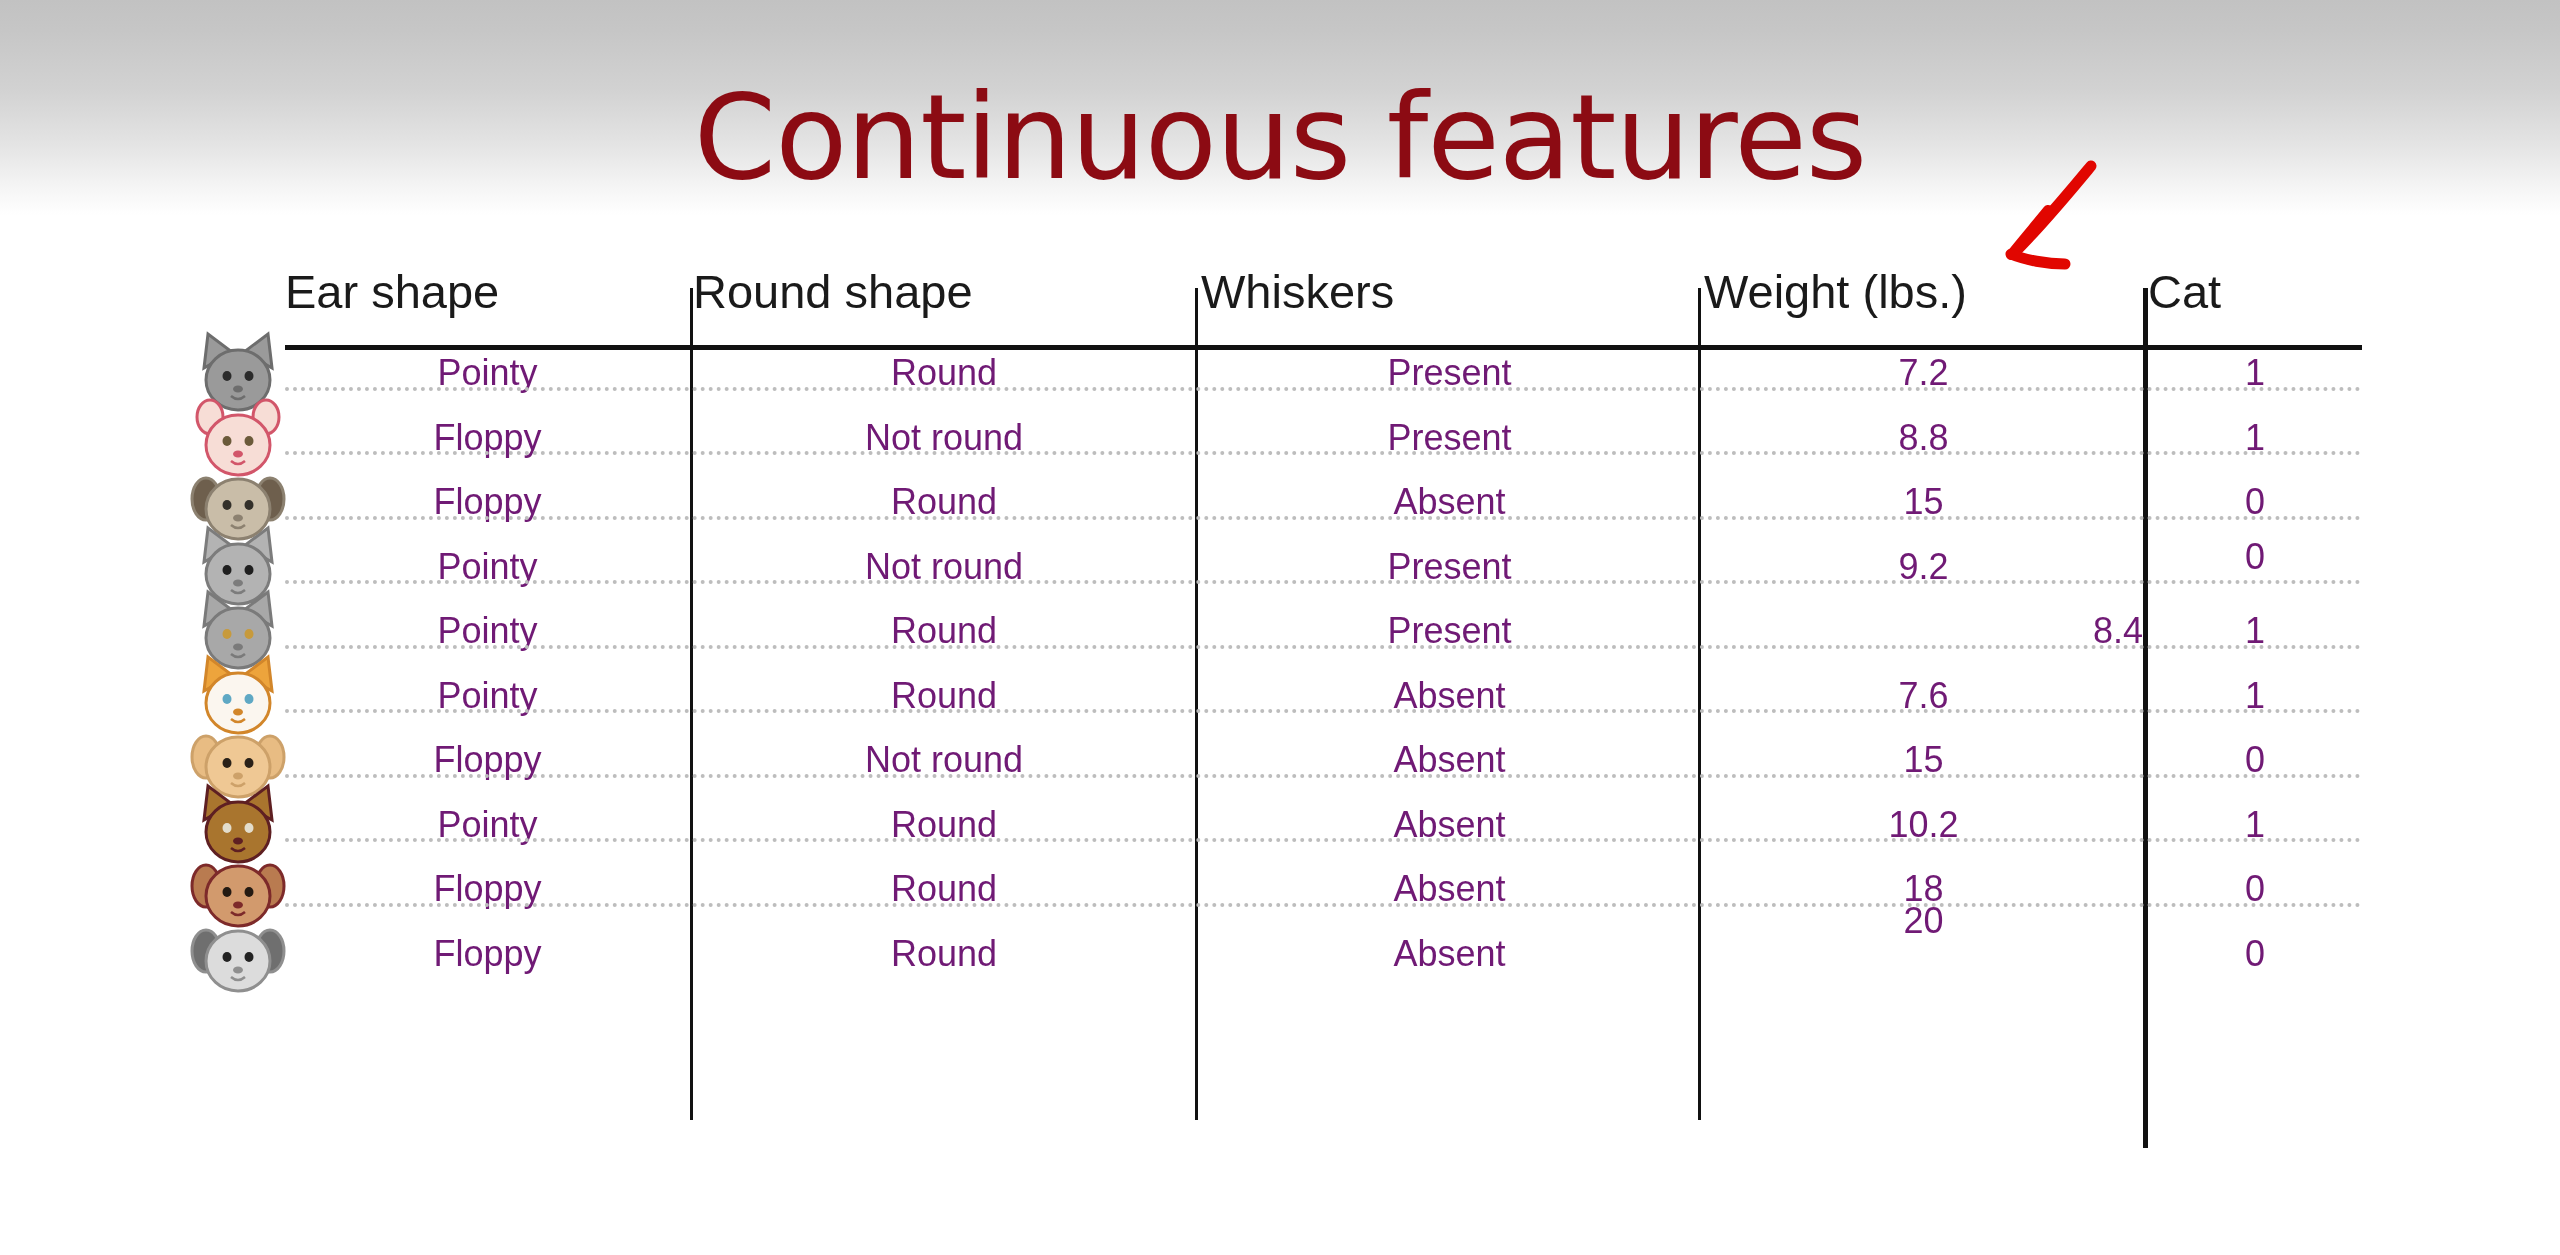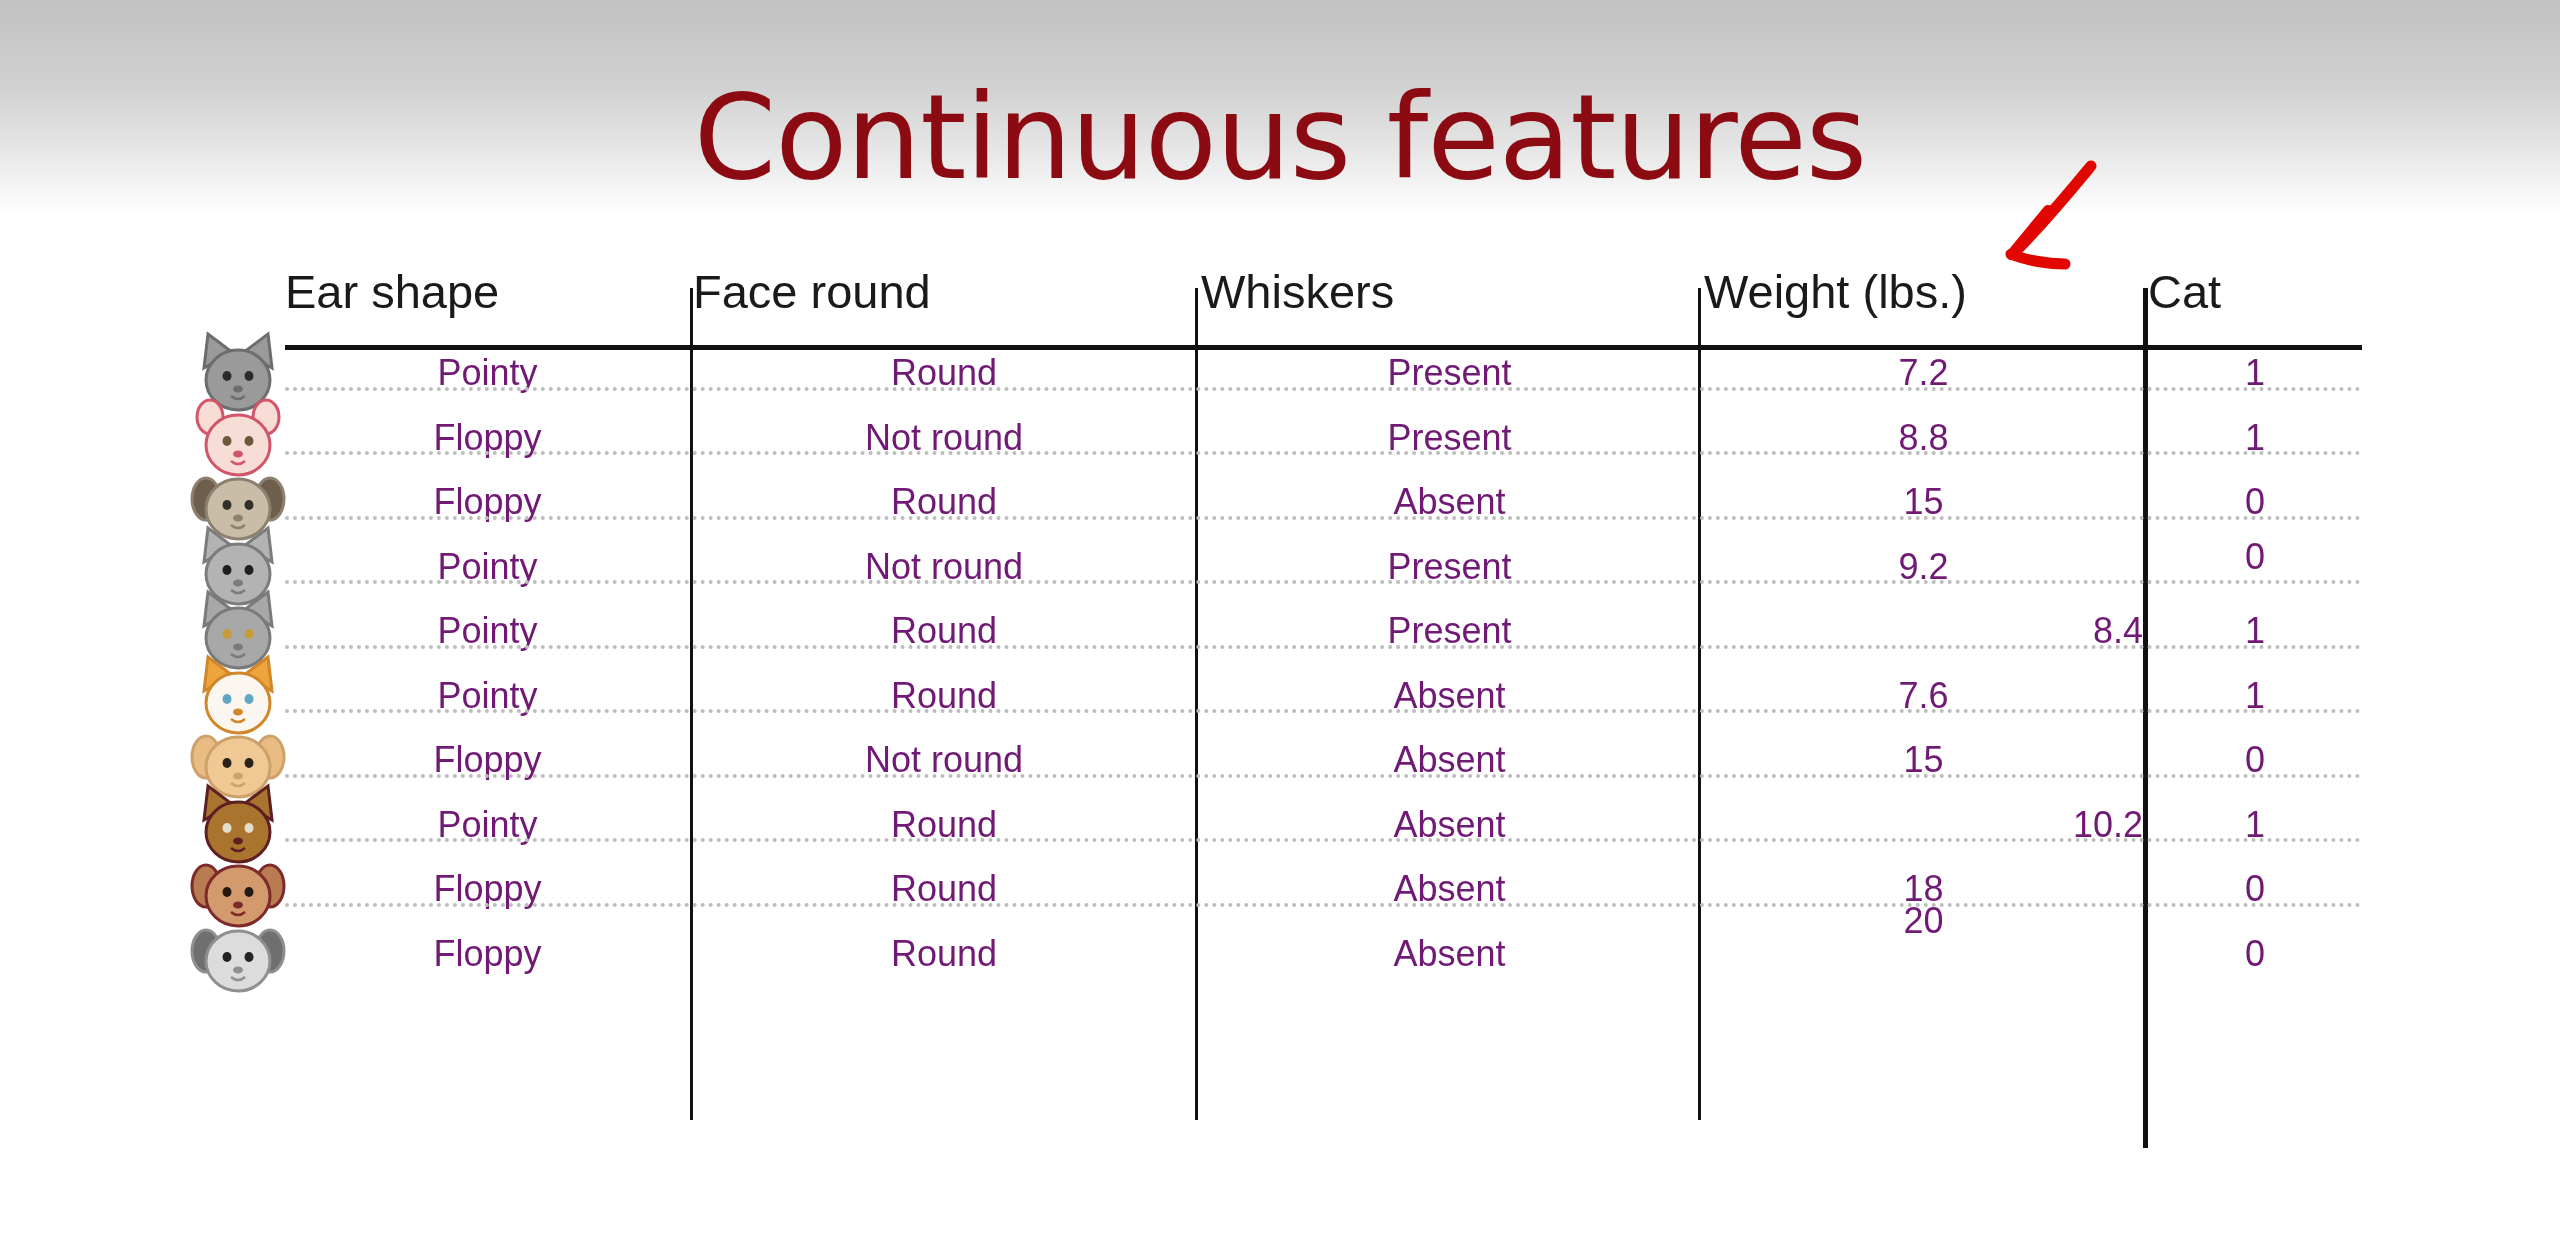--- a/index.html
+++ b/index.html
@@ -151,21 +151,21 @@
   <div id="table-wrap">
 
     <div id="header-rule"></div>
 
     <div class="col-divider" style="left:690px; height:832px;"></div>
     <div class="col-divider" style="left:1195px; height:832px;"></div>
     <div class="col-divider" style="left:1698px; height:832px;"></div>
     <div class="col-divider thick" style="left:2143px; height:860px;"></div>
 
     <div class="hdr" style="left:285px; width:405px;">Ear shape</div>
-    <div class="hdr" style="left:693px; width:502px;">Face round</div>
+    <div class="hdr" style="left:693px; width:502px;">Round shape</div>
     <div class="hdr" style="left:1201px; width:497px;">Whiskers</div>
     <div class="hdr" style="left:1704px; width:439px;">Weight (lbs.)</div>
     <div class="hdr" style="left:2148px; width:214px;">Cat</div>
 
     <div id="rows-host">
         <div class="avatar" style="top: 326px;"><svg width="96" height="96" viewBox="0 0 96 96" xmlns="http://www.w3.org/2000/svg">
     <path d="M14 42 L18 8 L42 26 Z" fill="#9a9a9a" stroke="#6d6d6d" stroke-width="3"></path>
             <path d="M82 42 L78 8 L54 26 Z" fill="#9a9a9a" stroke="#6d6d6d" stroke-width="3"></path>
     <ellipse cx="48" cy="54" rx="32" ry="30" fill="#9a9a9a" stroke="#6d6d6d" stroke-width="3"></ellipse>
     <ellipse cx="37" cy="50" rx="4.5" ry="5" fill="#2b2b2b"></ellipse>
@@ -274,21 +274,21 @@
     <ellipse cx="48" cy="54" rx="32" ry="30" fill="#a9752e" stroke="#5e1f22" stroke-width="3"></ellipse>
     <ellipse cx="37" cy="50" rx="4.5" ry="5" fill="#e3ddcc"></ellipse>
     <ellipse cx="59" cy="50" rx="4.5" ry="5" fill="#e3ddcc"></ellipse>
     <ellipse cx="48" cy="63" rx="5" ry="3.5" fill="#5e1f22"></ellipse>
     <path d="M41 70 Q48 76 55 70" stroke="#5e1f22" stroke-width="2.5" fill="none"></path>
   </svg></div>
         <div class="row-sep" style="top: 773.5px;"></div>
         <div class="cell" style="left: 285px; width: 405px; top: 803.5px;">Pointy</div>
         <div class="cell" style="left: 693px; width: 502px; top: 803.5px;">Round</div>
         <div class="cell" style="left: 1201px; width: 497px; top: 803.5px;">Absent</div>
-        <div class="cell" style="left: 1704px; width: 439px; top: 803.5px; text-align: right;">10.2</div>
+        <div class="cell" style="left: 1704px; width: 439px; top: 803.5px;">10.2</div>
         <div class="cell" style="left: 2148px; width: 214px; top: 803.5px;">1</div>
         <div class="avatar" style="top: 842px;"><svg width="96" height="96" viewBox="0 0 96 96" xmlns="http://www.w3.org/2000/svg">
     <ellipse cx="16" cy="44" rx="14" ry="21" fill="#b97b50" stroke="#7d2a2a" stroke-width="3"></ellipse>
             <ellipse cx="80" cy="44" rx="14" ry="21" fill="#b97b50" stroke="#7d2a2a" stroke-width="3"></ellipse>
     <ellipse cx="48" cy="54" rx="32" ry="30" fill="#d29a6d" stroke="#7d2a2a" stroke-width="3"></ellipse>
     <ellipse cx="37" cy="50" rx="4.5" ry="5" fill="#241a12"></ellipse>
     <ellipse cx="59" cy="50" rx="4.5" ry="5" fill="#241a12"></ellipse>
     <ellipse cx="48" cy="63" rx="5" ry="3.5" fill="#7d2a2a"></ellipse>
     <path d="M41 70 Q48 76 55 70" stroke="#7d2a2a" stroke-width="2.5" fill="none"></path>
   </svg></div>

